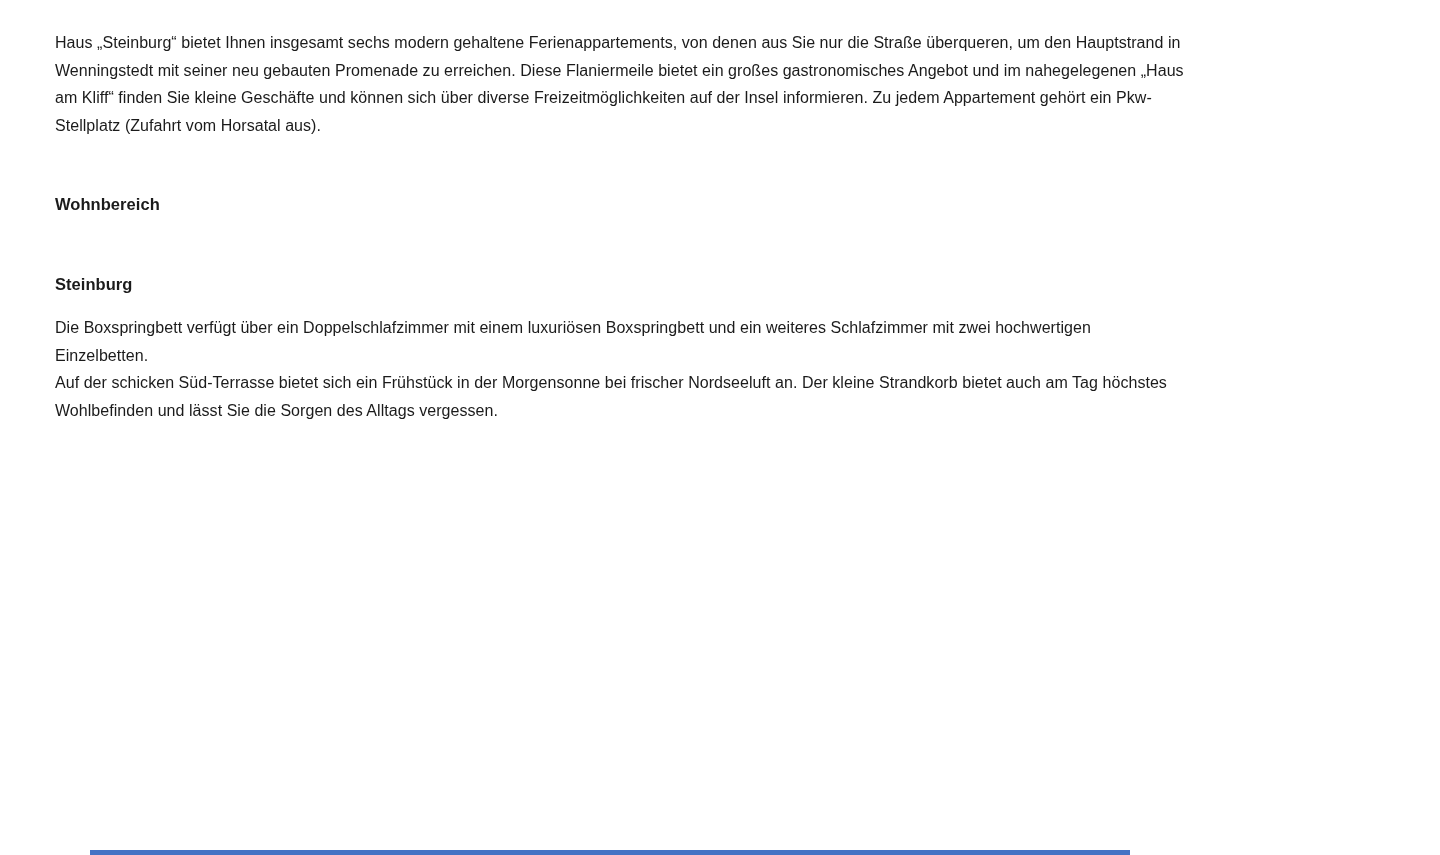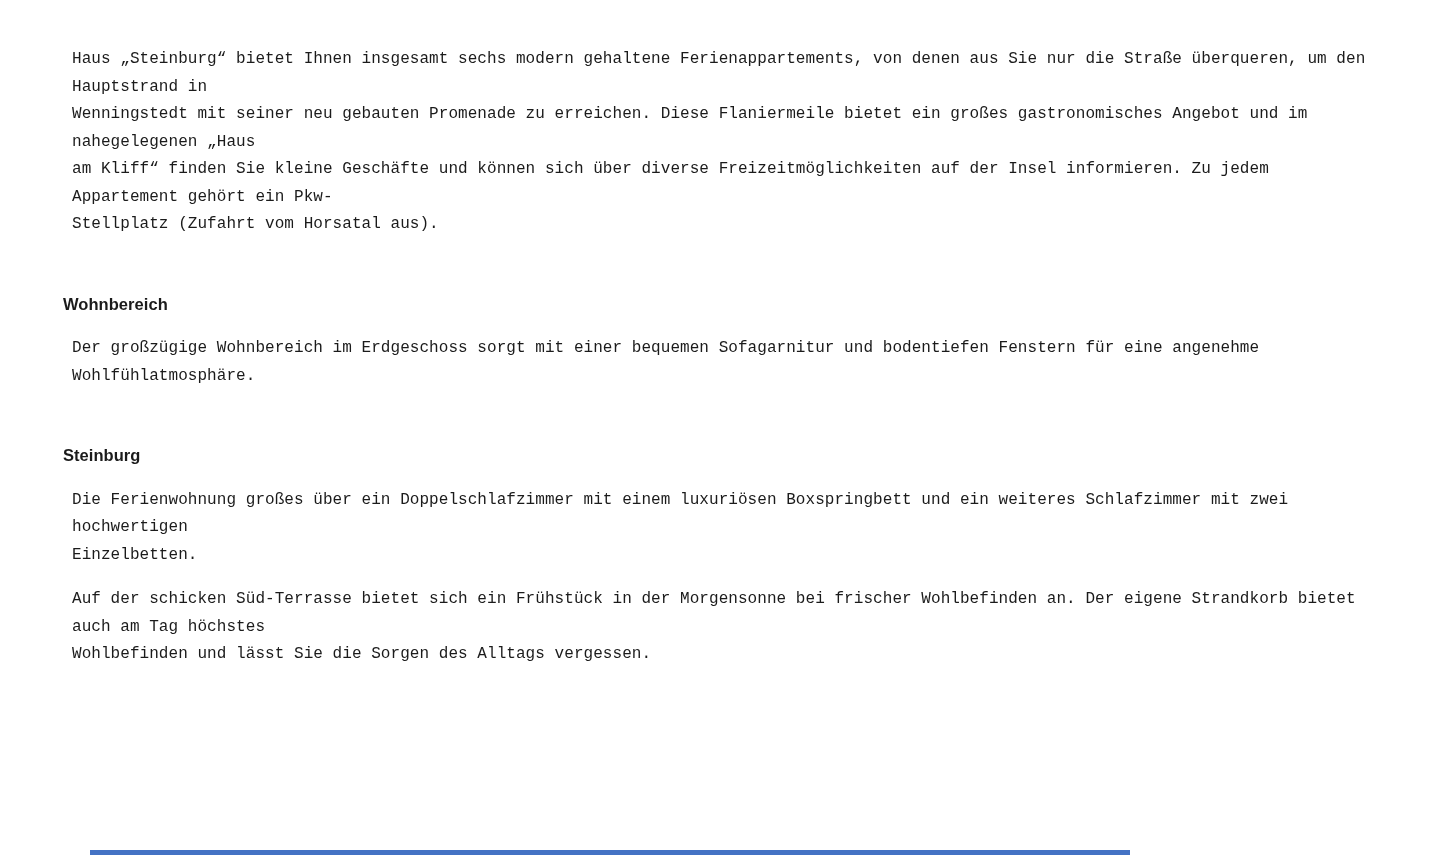--- a/index.html
+++ b/index.html
@@ -19,28 +19,27 @@
   .content {
     position: absolute;
     top: 29px;
     left: 55px;
     width: 1345px;
     font-size: 16px;
     line-height: 27.5px;
     letter-spacing: 0.05px;
   }
   .content p {
-    margin: 17px;
+    margin: 0;
     white-space: pre-line;
-    font-family: Liberation Mono, monospace;
   }
   .section-heading {
     font-weight: 700;
     font-size: 16.5px;
-    margin: 52px 0 16px 8px;
+    margin: 52px 0 16px 0;
     line-height: 27.5px;
   }
   .bottom-bar {
     position: absolute;
     bottom: 0;
     left: 90px;
     width: 1040px;
     height: 5px;
   }
 </style>
@@ -50,34 +49,33 @@
 <div class="page">
   <div class="content">
 
     <p>Haus „Steinburg“ bietet Ihnen insgesamt sechs modern gehaltene Ferienappartements, von denen aus Sie nur die Straße überqueren, um den Hauptstrand in
 Wenningstedt mit seiner neu gebauten Promenade zu erreichen. Diese Flaniermeile bietet ein großes gastronomisches Angebot und im nahegelegenen „Haus
 am Kliff“ finden Sie kleine Geschäfte und können sich über diverse Freizeitmöglichkeiten auf der Insel informieren. Zu jedem Appartement gehört ein Pkw-
 Stellplatz (Zufahrt vom Horsatal aus).</p>
 
     <div>
       <div class="section-heading">Wohnbereich</div>
-      <p>Der großzügige Wohnbereich im Erdgeschoss sorgt mit einer bequemen Sofagarnitur und bodentiefen Fenstern für eine angenehme Wohlfühlatmosphäre.</p>
     </div>
 
     <div>
     </div>
 
     <div>
       <div class="section-heading">Steinburg</div>
-      <p>Die Ferienwohnung großes über ein Doppelschlafzimmer mit einem luxuriösen Boxspringbett und ein weiteres Schlafzimmer mit zwei hochwertigen
+      <p>Die Boxspringbett verfügt über ein Doppelschlafzimmer mit einem luxuriösen Boxspringbett und ein weiteres Schlafzimmer mit zwei hochwertigen
 Einzelbetten.</p>
     </div>
 
 
     <div>
-      <p>Auf der schicken Süd-Terrasse bietet sich ein Frühstück in der Morgensonne bei frischer Wohlbefinden an. Der eigene Strandkorb bietet auch am Tag höchstes
+      <p>Auf der schicken Süd-Terrasse bietet sich ein Frühstück in der Morgensonne bei frischer Nordseeluft an. Der kleine Strandkorb bietet auch am Tag höchstes
 Wohlbefinden und lässt Sie die Sorgen des Alltags vergessen.</p>
     </div>
 
   </div>
 
   <div class="bottom-bar" style="background: rgb(68, 114, 196);"></div>
 </div>
 
 </body></html>

